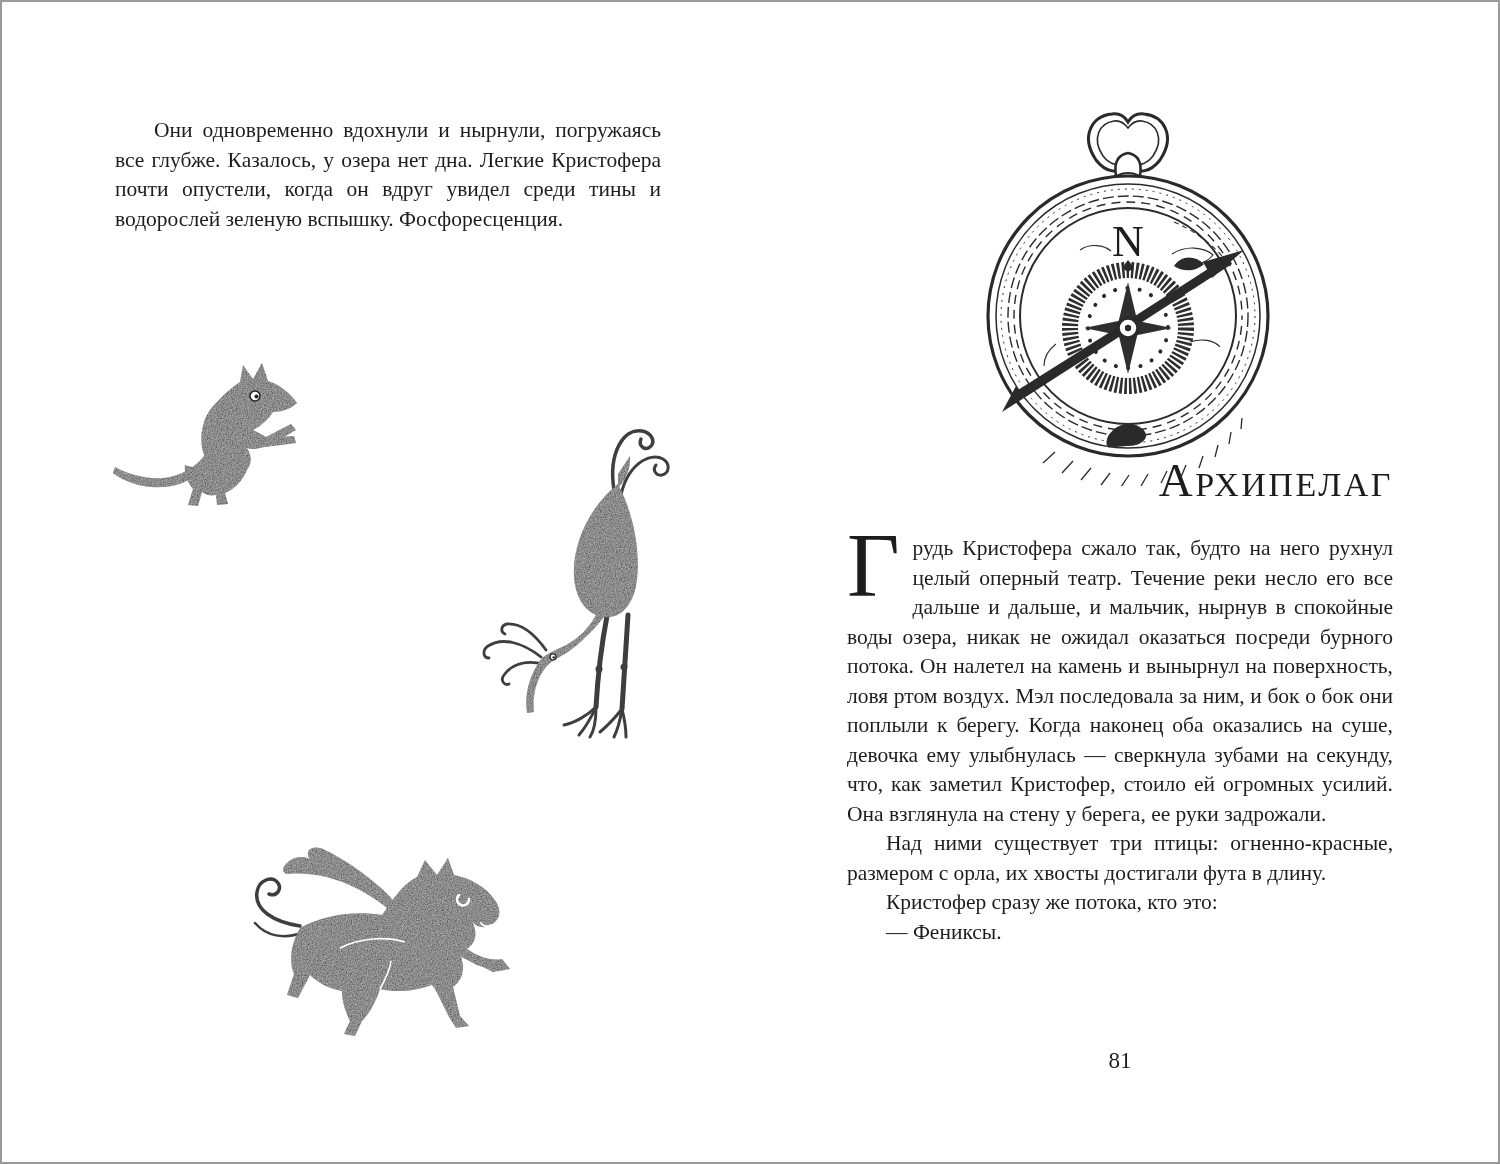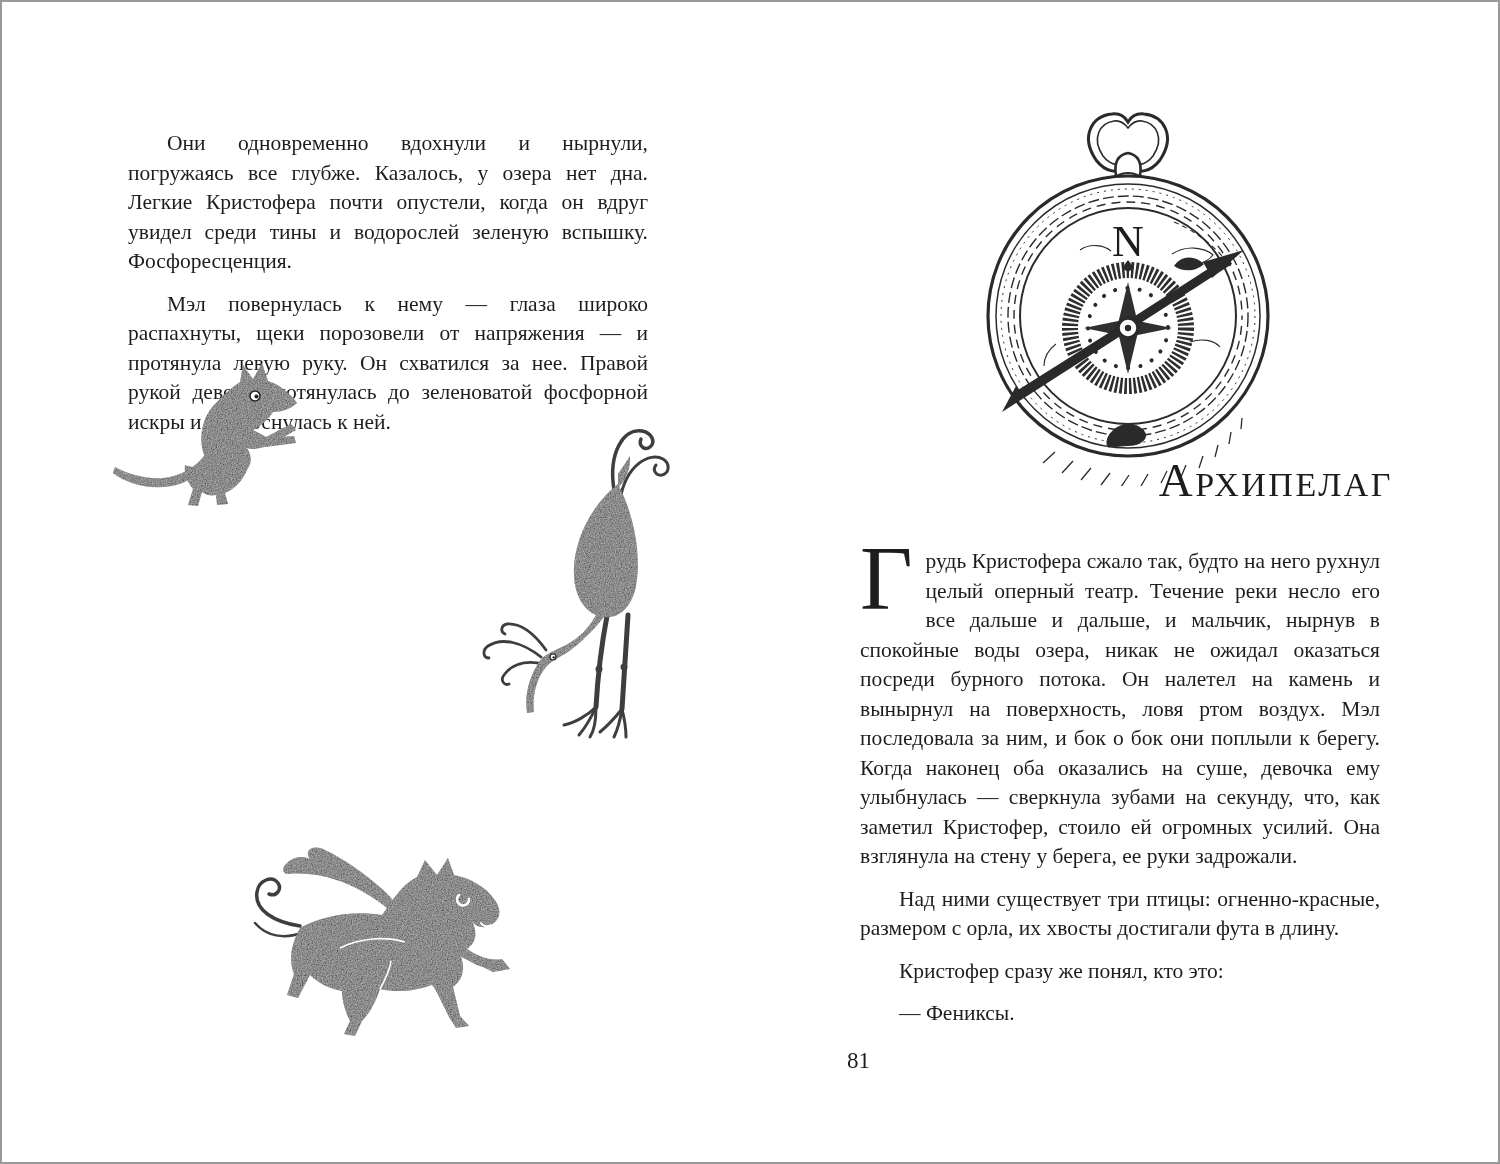--- a/index.html
+++ b/index.html
@@ -13,58 +13,57 @@
     font-family:"Liberation Serif","DejaVu Serif",serif;
     color:#1d1d1d;
   }
   .body-text{
     font-size:21.5px;
     line-height:29.5px;
     text-align:justify;
     hyphens:auto;
     -webkit-hyphens:auto;
   }
-  .body-text p{margin:13px;text-indent:39px;}
+  .body-text p{margin:0;text-indent:39px;}
   .body-text p.noindent{text-indent:0;}
   .left-text{position:absolute;left:113px;top:114px;width:546px;}
   .right-text{position:absolute;left:845px;top:532px;width:546px;}
   .chapter-title{
     position:absolute;left:845px;top:452px;width:546px;
     text-align:right;
     letter-spacing:2.5px;
     white-space:nowrap;
   }
   .chapter-title .t-initial{font-size:47px;line-height:52px;}
   .chapter-title .t-rest{font-size:34px;line-height:52px;}
   .dropcap{
     float:left;
     font-size:91px;
     line-height:59px;
     padding:2px 13px 0 0;
   }
   .page-number{
     position:absolute;left:845px;top:1046px;width:546px;
-    font-size:23px;
+    text-align:center;font-size:23px;
   }
   .illo{position:absolute;}
   .illo-rat{left:103px;top:350px;width:220px;height:162px;}
   .illo-bird{left:466px;top:414px;width:224px;height:330px;}
   .illo-griffin{left:238px;top:826px;width:282px;height:224px;}
   .illo-compass{left:958px;top:102px;width:336px;height:382px;}
   svg{display:block;width:100%;height:100%;}
 </style>
 </head>
 <body>
 
 <div class="sheet">
 
   <div>
     <div class="left-text body-text">
       <p>Они одновременно вдохнули и нырнули, погружаясь все глубже. Казалось, у озера нет дна. Легкие Кристофера почти опустели, когда он вдруг увидел среди тины и водорослей зеленую вспышку. Фосфоресценция.</p>
-      <p>Мэл повернулась к нему — глаза широко распахнуты, щеки порозовели от напряжения — и протянула левую руку. Он схватился за нее. Правой рукой девочка дотянулась до зеленоватой фосфорной искры и прикоснулась к ней.</p>
     </div>
 
     <div class="illo illo-rat">
       <svg viewBox="0 0 220 162">
         <defs>
           <filter id="grain" x="-10%" y="-10%" width="120%" height="120%">
             <feTurbulence type="fractalNoise" baseFrequency="0.8" numOctaves="2" seed="4" result="n"></feTurbulence>
             <feColorMatrix in="n" type="matrix" values="0 0 0 0 1  0 0 0 0 1  0 0 0 0 1  0 0 0 0.55 -0.05" result="w"></feColorMatrix>
             <feComposite in="w" in2="SourceGraphic" operator="in" result="speck"></feComposite>
             <feMerge>
@@ -191,20 +190,20 @@
       </svg>
     </div>
 
     <div class="chapter-title">
       <span class="t-initial">А</span><span class="t-rest">РХИПЕЛАГ</span>
     </div>
 
     <div class="right-text body-text">
       <p class="noindent"><span class="dropcap">Г</span><span>рудь Кристофера сжало так, будто на него рухнул целый оперный театр. Течение реки несло его все дальше и дальше, и мальчик, нырнув в спокойные воды озера, никак не ожидал оказаться посреди бурного потока. Он налетел на камень и вынырнул на поверхность, ловя ртом воздух. Мэл последовала за ним, и бок о бок они поплыли к берегу. Когда наконец оба оказались на суше, девочка ему улыбнулась — сверкнула зубами на секунду, что, как заметил Кристофер, стоило ей огромных усилий. Она взглянула на стену у берега, ее руки задрожали.</span></p>
       <p>Над ними существует три птицы: огненно-красные, размером с орла, их хвосты достигали фута в длину.</p>
-      <p>Кристофер сразу же понял, кто это:</p>
+      <p>Кристофер сразу же потока, кто это:</p>
       <p>— Фениксы.</p>
     </div>
 
     <div class="page-number">81</div>
   </div>
 
 </div>
 
 </body></html>

